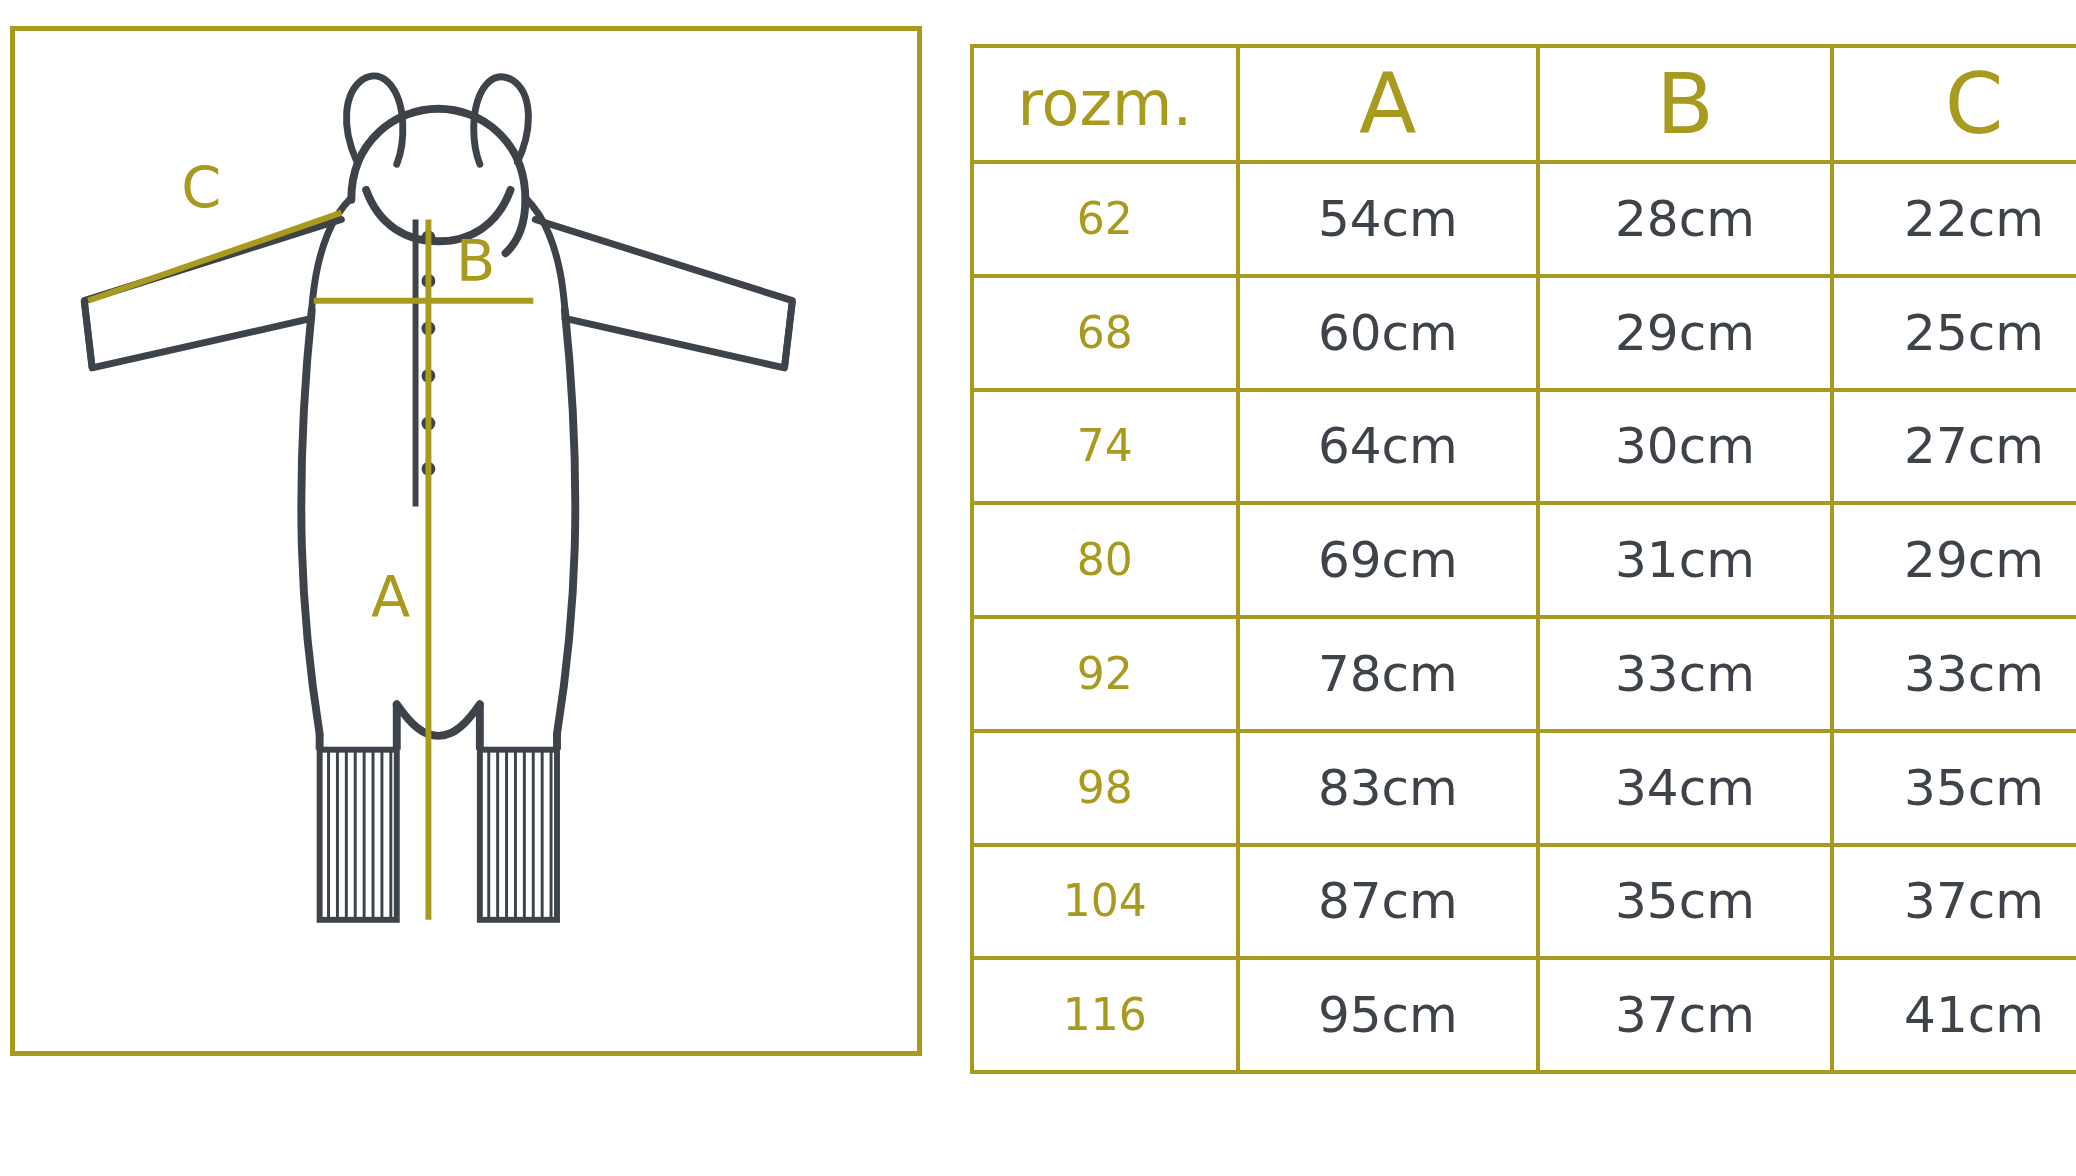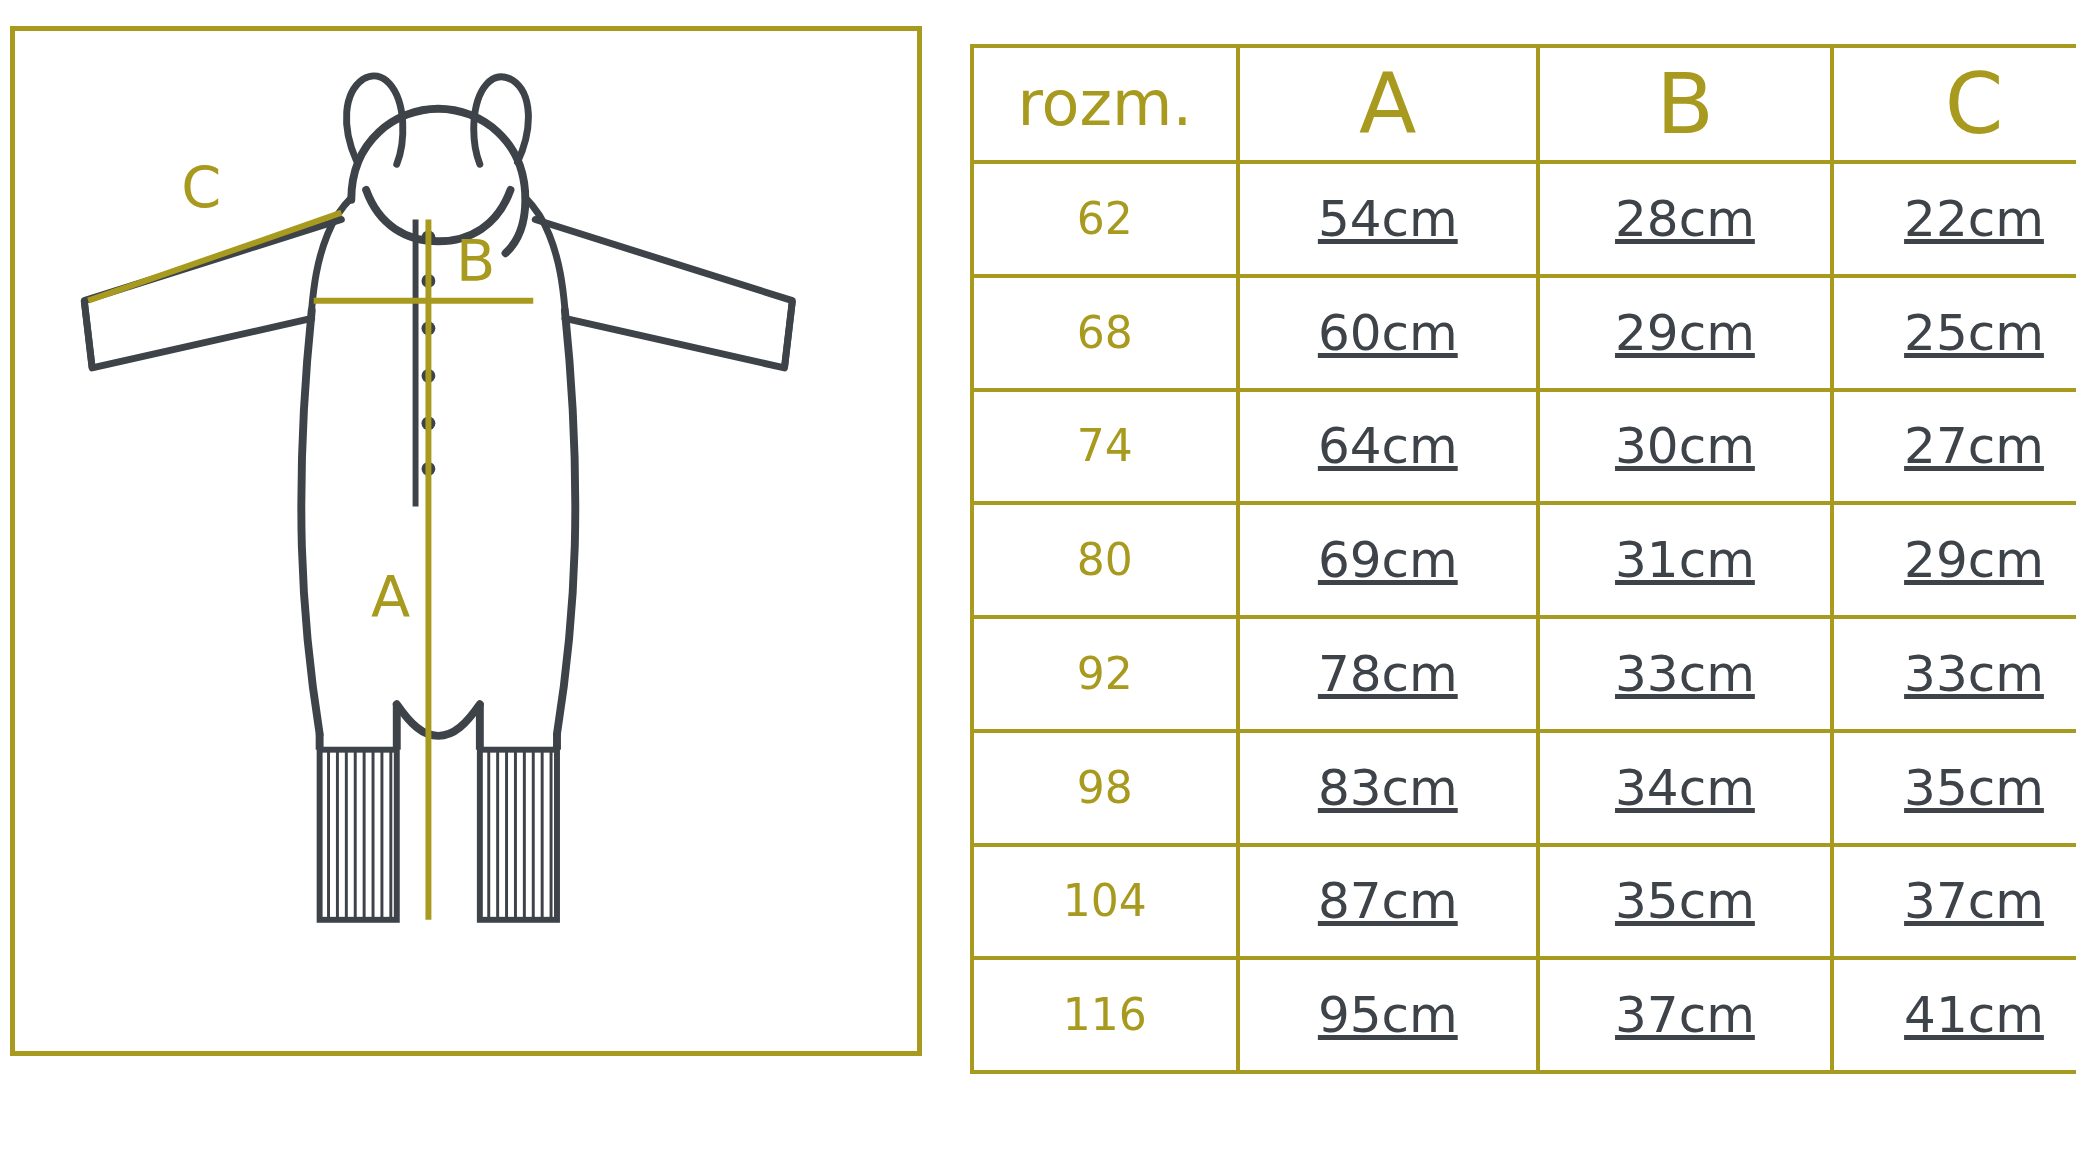--- a/index.html
+++ b/index.html
@@ -87,21 +87,20 @@
   }
   .cell-size {
     font-size: 44px;
     color: #a89a1e;
     font-weight: 400;
   }
   .cell-val {
     font-size: 50px;
     color: #3d4348;
     font-weight: 400;
-    text-decoration: underline;
   }
 
   
   tr.header-row th { height: 112px; }
   tr.data-row td { height: 91px; }
 
   
   .svg-label {
     font-family: "DejaVu Sans", sans-serif;
     font-size: 58px;

